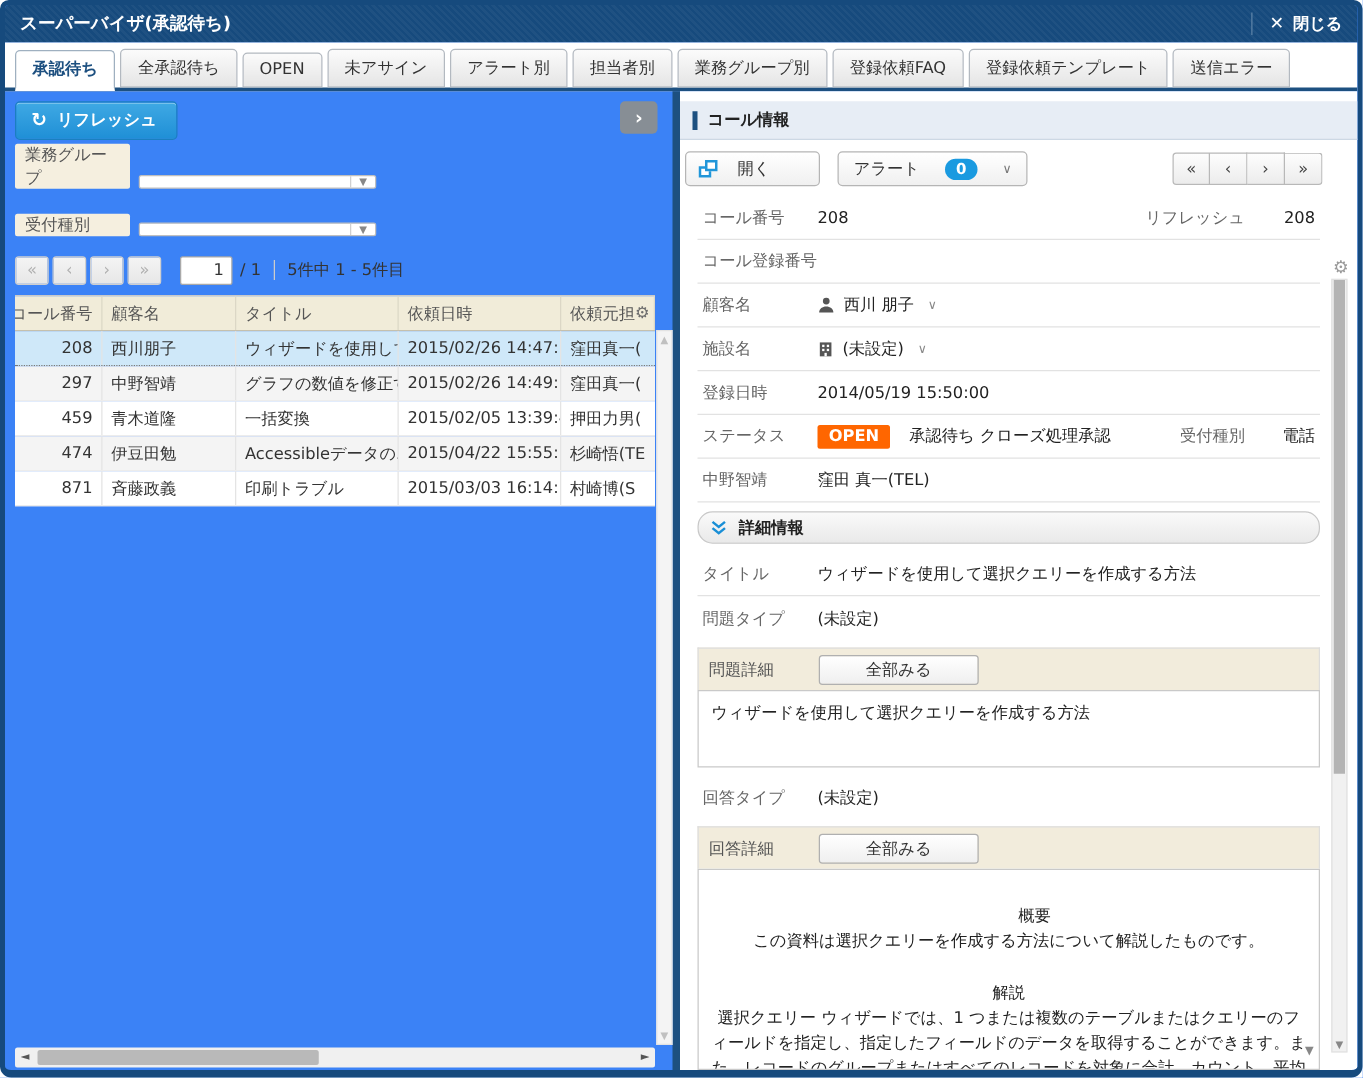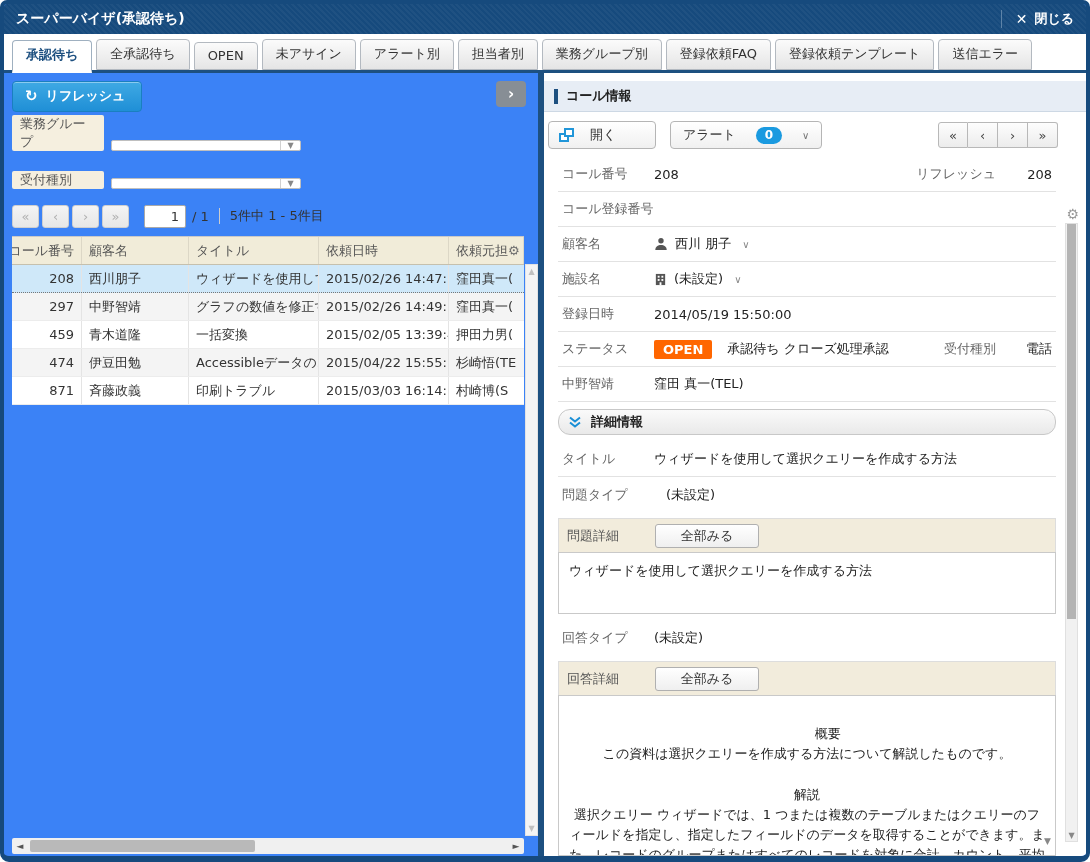--- a/index.html
+++ b/index.html
@@ -98,21 +98,21 @@
   .fright .flabel2{color:#666;margin-right:26px;}
   .fright .fval2{color:#222;min-width:30px;text-align:right;}
   .chev{color:#888;font-size:10px;margin-left:4px;}
   .status-badge{background:#ff6600;color:#fff;font-weight:bold;padding:2px 9px;border-radius:2px;margin-right:8px;font-size:13px;}
 
   .detail-bar{margin:7px 0;height:26px;border:1px solid #c8c8c8;border-radius:12px;background:linear-gradient(#fafafa,#e9e9e9);display:flex;align-items:center;padding:0 9px;gap:9px;cursor:pointer;flex:0 0 auto;}
   .detail-bar .dtxt{font-weight:bold;color:#222;}
 
   .beige-band{margin-top:6px;background:#f2ecdc;border:1px solid #ddd;border-bottom:none;height:34px;display:flex;align-items:center;padding:0 8px;flex:0 0 auto;}
   .beige-band .blabel{width:88px;color:#555;}
-  .see-all{width:104px;height:24px;border:1px solid #b0b0b0;border-radius:3px;background:linear-gradient(#fff,#efefef);color:#333;display:flex;align-items:center;justify-content:center;cursor:pointer;}
+  .see-all{width:128px;height:24px;border:1px solid #b0b0b0;border-radius:3px;background:linear-gradient(#fff,#efefef);color:#333;display:flex;align-items:center;justify-content:center;cursor:pointer;}
   .textbox{border:1px solid #c9c9c9;background:#fff;padding:8px 10px;white-space:pre-wrap;line-height:1.55;color:#222;flex:0 0 auto;}
   .textbox.small{height:62px;overflow:hidden;}
   .textbox.grow{flex:1;min-height:120px;overflow:hidden;position:relative;text-align:center;}
   .tb-scrollhint{position:absolute;right:4px;bottom:6px;color:#888;font-size:9px;}
 
   .rp-scrollbar{position:absolute;right:8px;top:150px;bottom:14px;width:13px;background:#f1f1f1;border:1px solid #e0e0e0;}
   .rp-scrollbar .thumb{position:absolute;top:0;left:1px;right:1px;height:64%;background:#b4b4b4;}
   .rp-scrollbar .sarr{position:absolute;bottom:1px;left:0;right:0;text-align:center;color:#888;font-size:8px;}
   .rp-gear{position:absolute;right:7px;top:133px;color:#9a9a9a;font-size:14px;cursor:pointer;}
 
@@ -372,21 +372,21 @@
               <path d="M2 7.5l5 4 5-4" stroke="#1a8fd6" stroke-width="2" fill="none"></path>
             </svg>
           <span class="dtxt">詳細情報</span>
         </div>
 
         <div class="frow">
           <span class="flabel">タイトル</span>
           <span class="fvalue">ウィザードを使用して選択クエリーを作成する方法</span>
         </div>
 
-        <div class="frow" style="border-bottom:none;gap:12px;">
+        <div class="frow" style="border-bottom:none;">
           <span class="flabel">問題タイプ</span>
           <span class="fvalue">(未設定)</span>
         </div>
 
         <div class="beige-band">
           <span class="blabel">問題詳細</span>
           <span class="see-all">全部みる</span>
         </div>
         <div class="textbox small">ウィザードを使用して選択クエリーを作成する方法</div>
 

